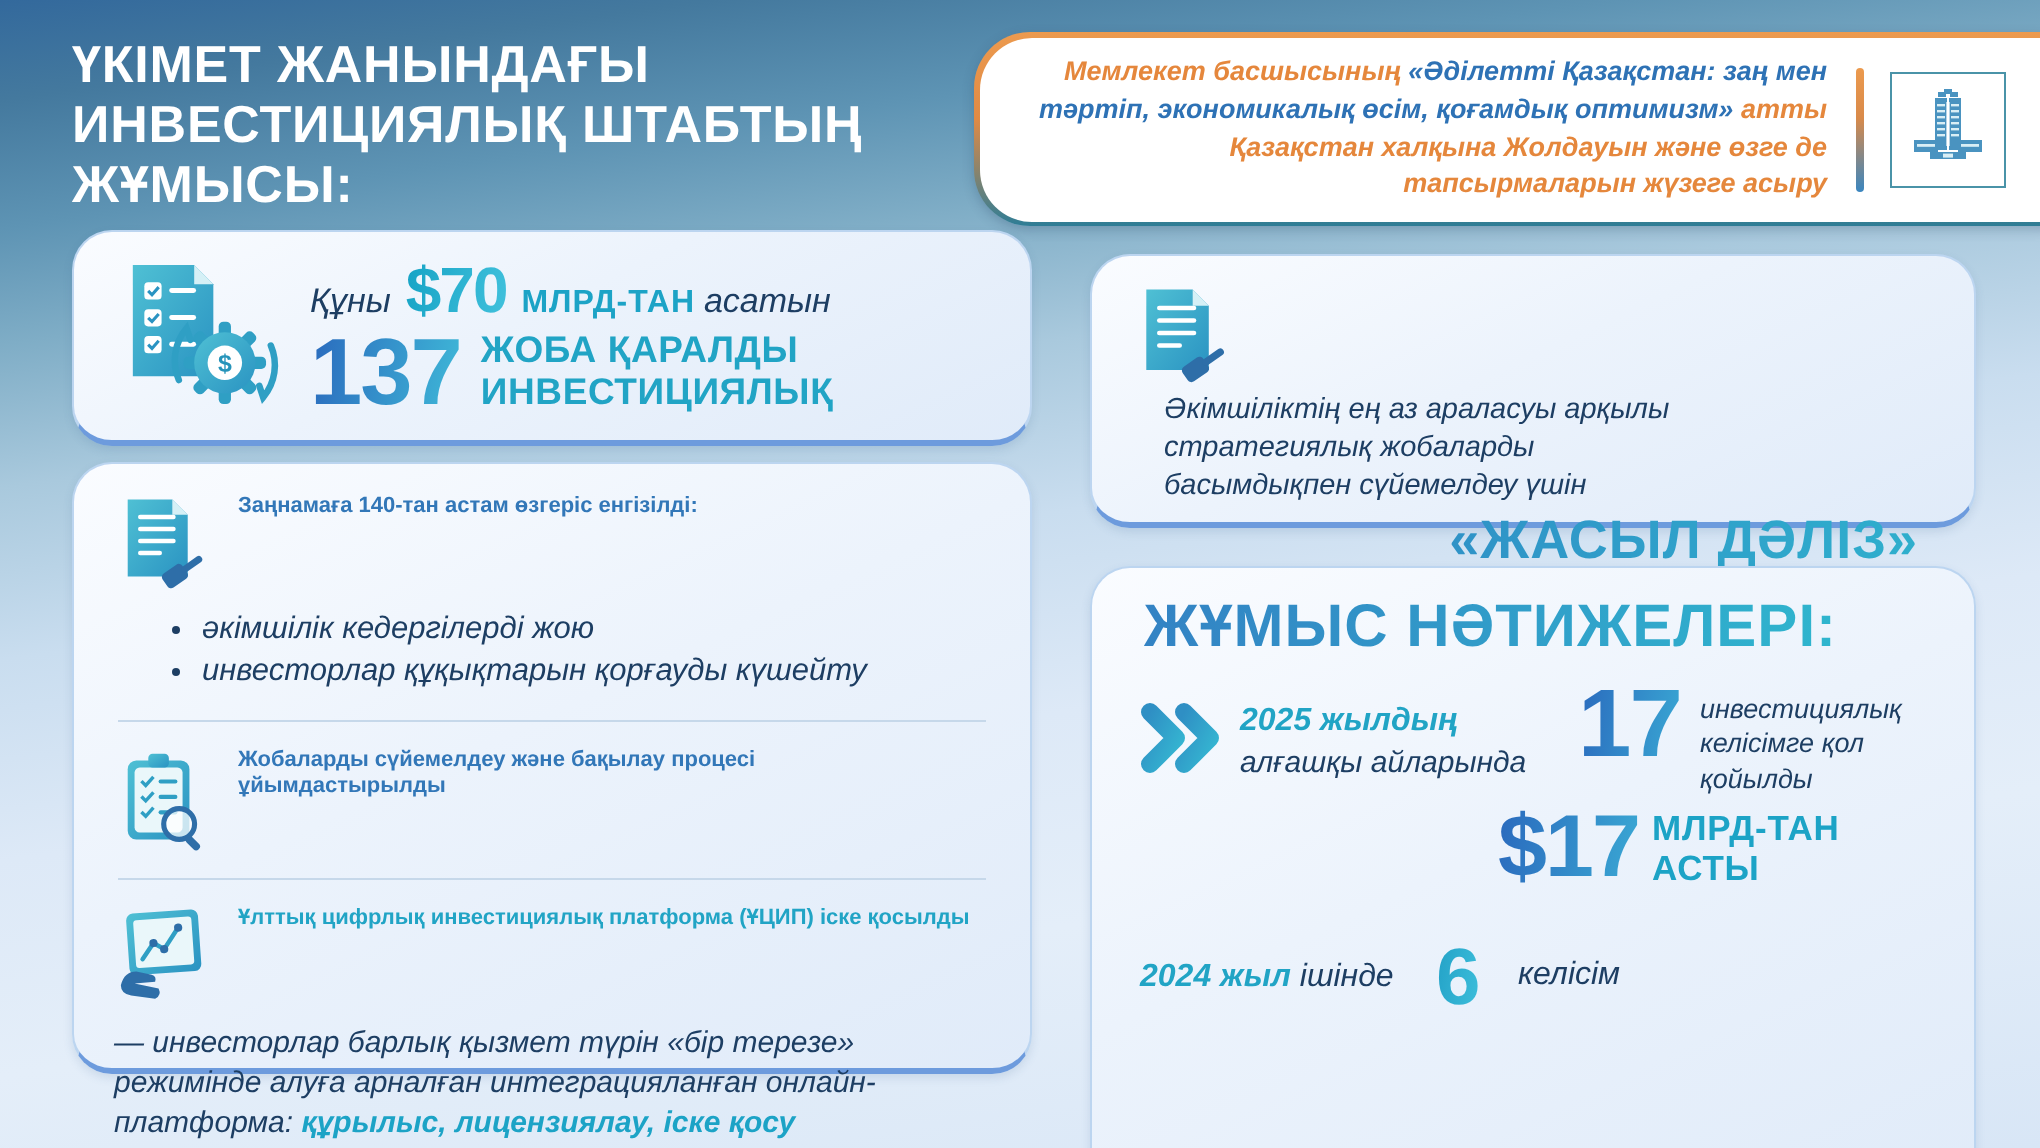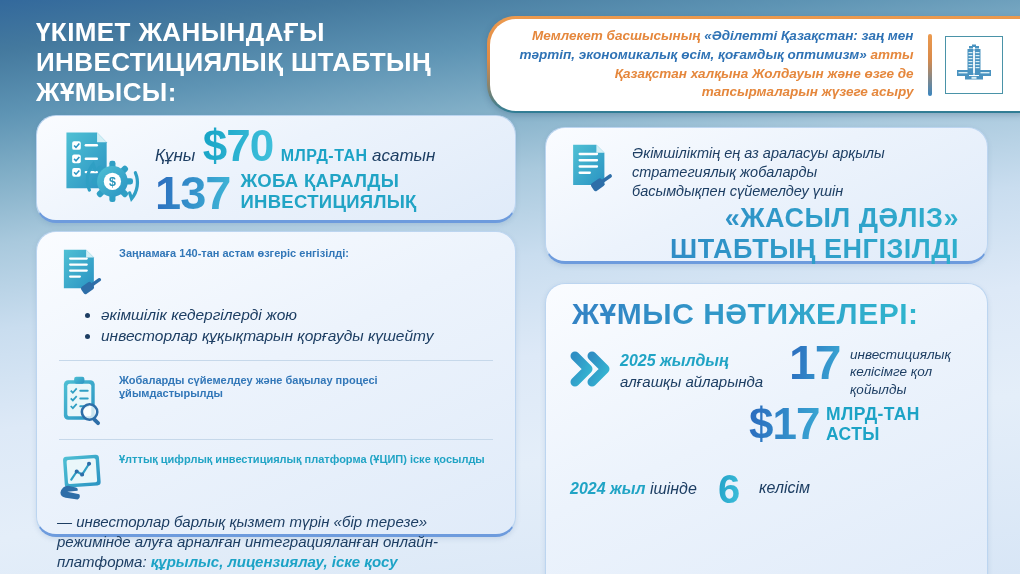--- a/index.html
+++ b/index.html
@@ -60,21 +60,21 @@
     padding:15px 22px 10px 20px; }
   .card-green    { left:545px; top:127px; width:443px; height:137px;
     padding:14px 24px 10px 20px; }
   .card-results  { left:545px; top:283px; width:443px; height:318px; }
 
   
   .proj-text { margin-left:10px; }
   .proj-line1 { white-space:nowrap; }
   .t-navy-it { color:#1d3e63; font-style:italic; font-size:17px; }
   .big-70 {
-    font-size:44px; font-weight:bold; letter-spacing:-1px;
+    font-size:32px; font-weight:bold; letter-spacing:-1px;
     background:linear-gradient(100deg,#14a2c4,#43c2dd);
     -webkit-background-clip:text; background-clip:text; color:transparent;
     padding:0 3px;
   }
   .unit-teal { color:#1ca3c6; font-weight:bold; font-size:16px; letter-spacing:.5px; }
   .proj-line2 { display:flex; align-items:center; margin-top:-2px; }
   .big-137 {
     font-size:47px; font-weight:bold; letter-spacing:-1px; line-height:1;
     background:linear-gradient(100deg,#2a69bd,#3fb9d8);
     -webkit-background-clip:text; background-clip:text; color:transparent;
@@ -90,21 +90,21 @@
   .m-head.teal { color:#21a4c5; max-width:390px; }
   .m-bullets { margin:8px 0 0 30px; list-style:disc; }
   .m-bullets li { color:#1d3e63; font-style:italic; font-size:15.5px; line-height:1.35;
     margin-left:14px; }
   .m-divider { height:1px; background:#c6d8ea; margin:13px 0 13px 2px; }
   .m-note { color:#1d3e63; font-style:italic; font-size:15px; line-height:1.34;
     margin-top:9px; }
   .m-note .note-hl { color:#1ca3c6; font-weight:bold; }
 
   
-  .g-top { display:flex; align-items:flex-start; }
+  .g-top { display:flex; align-items:flex-start;flex-direction:column; }
   .g-intro { margin-left:16px; margin-top:2px; color:#1d3e63; font-style:italic;
     font-size:14.5px; line-height:1.32; white-space:pre-line; }
   .g-title { text-align:right; font-weight:bold; font-size:27px; line-height:1.15;
     letter-spacing:.5px; margin-top:2px; padding-right:4px;
     background:linear-gradient(100deg,#2f7fc3,#2fb0cd);
     -webkit-background-clip:text; background-clip:text; color:transparent;
   }
   .g-title span { display:block; }
 
   

